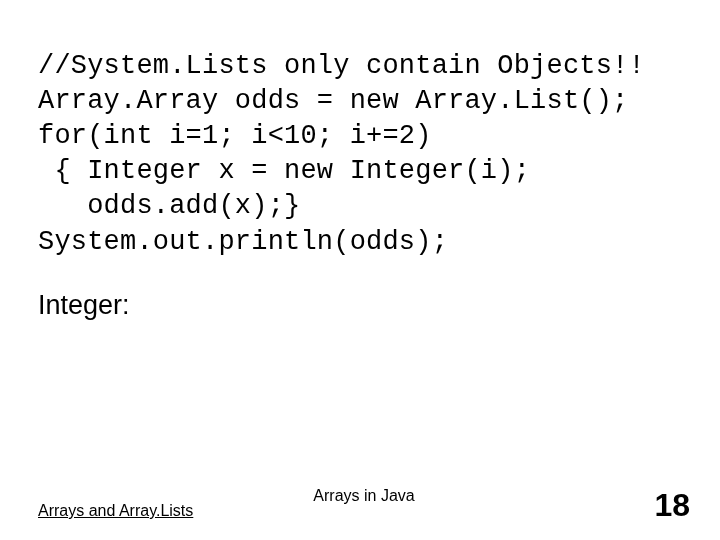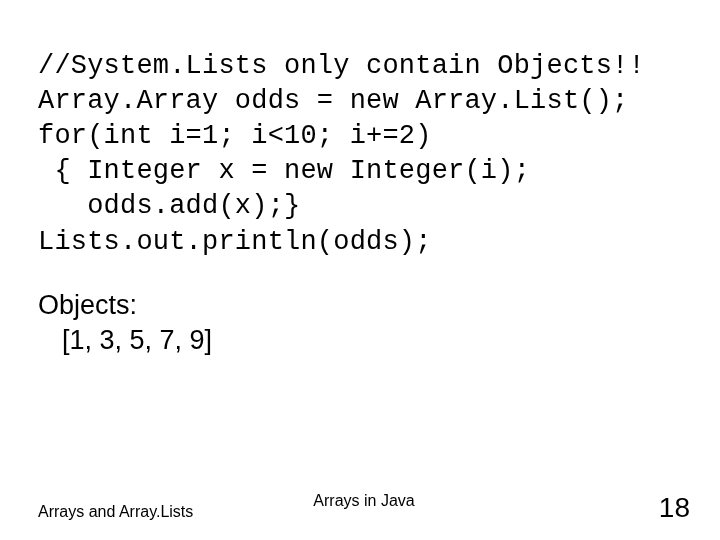--- a/index.html
+++ b/index.html
@@ -37,51 +37,51 @@
     position: absolute;
     left: 38px;
     right: 30px;
     bottom: 16px;
     display: flex;
     align-items: baseline;
     font-family: Arial, Helvetica, sans-serif;
   }
   .foot-left {
     font-size: 16px;
+    text-decoration: underline;
   }
   .foot-center {
     position: absolute;
     left: 0;
     right: 0;
     text-align: center;
     font-size: 16px;
     pointer-events: none;
   }
   .foot-right {
     margin-left: auto;
-    font-size: 28px;
-    font-weight: 400;
+    font-size: 32px;
+    font-weight: 700;
   }
 </style>
 </head>
 <body>
 
 <div class="slide">
 
   <div class="code">
 <span>//System.Lists only contain Objects!!</span>
 <span>Array.Array odds = new Array.List();</span>
 <span>for(int i=1; i&lt;10; i+=2)</span>
 <span> { Integer x = new Integer(i);</span>
 <span>   odds.add(x);}</span>
-<span>Lists.out.println(odds);</span></div>
+<span>System.out.println(odds);</span></div>
 
   <div class="prose">
-    <div class="line1">Objects:</div>
-    <div class="line2">[1, 3, 5, 7, 9]</div>
+    <div class="line1">Integer:</div>
   </div>
 
   <div class="footer">
     <span class="foot-left">Arrays and Array.Lists</span>
     <span class="foot-center">Arrays in Java</span>
     <span class="foot-right">18</span>
   </div>
 
 </div>
 

